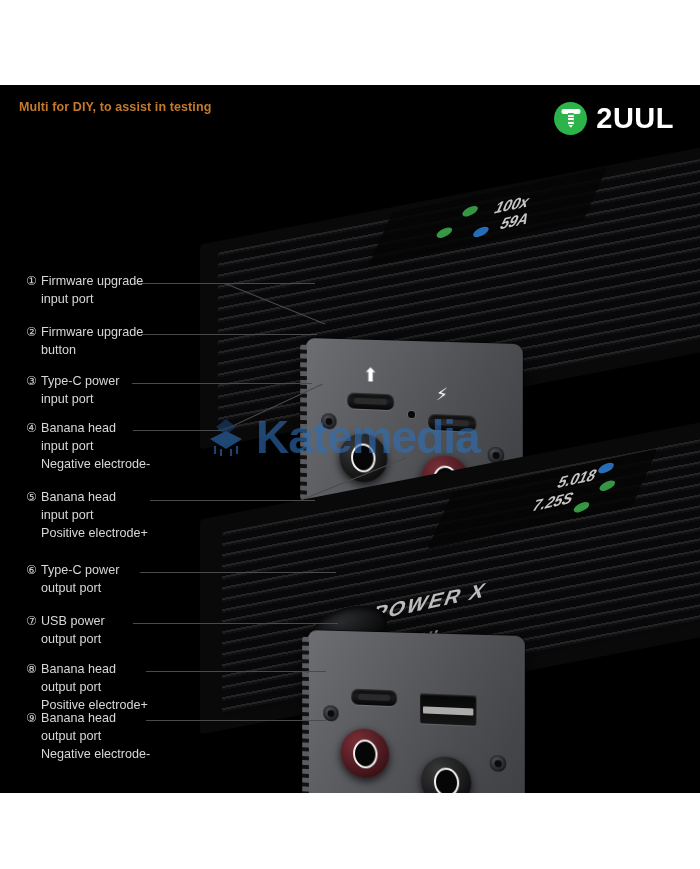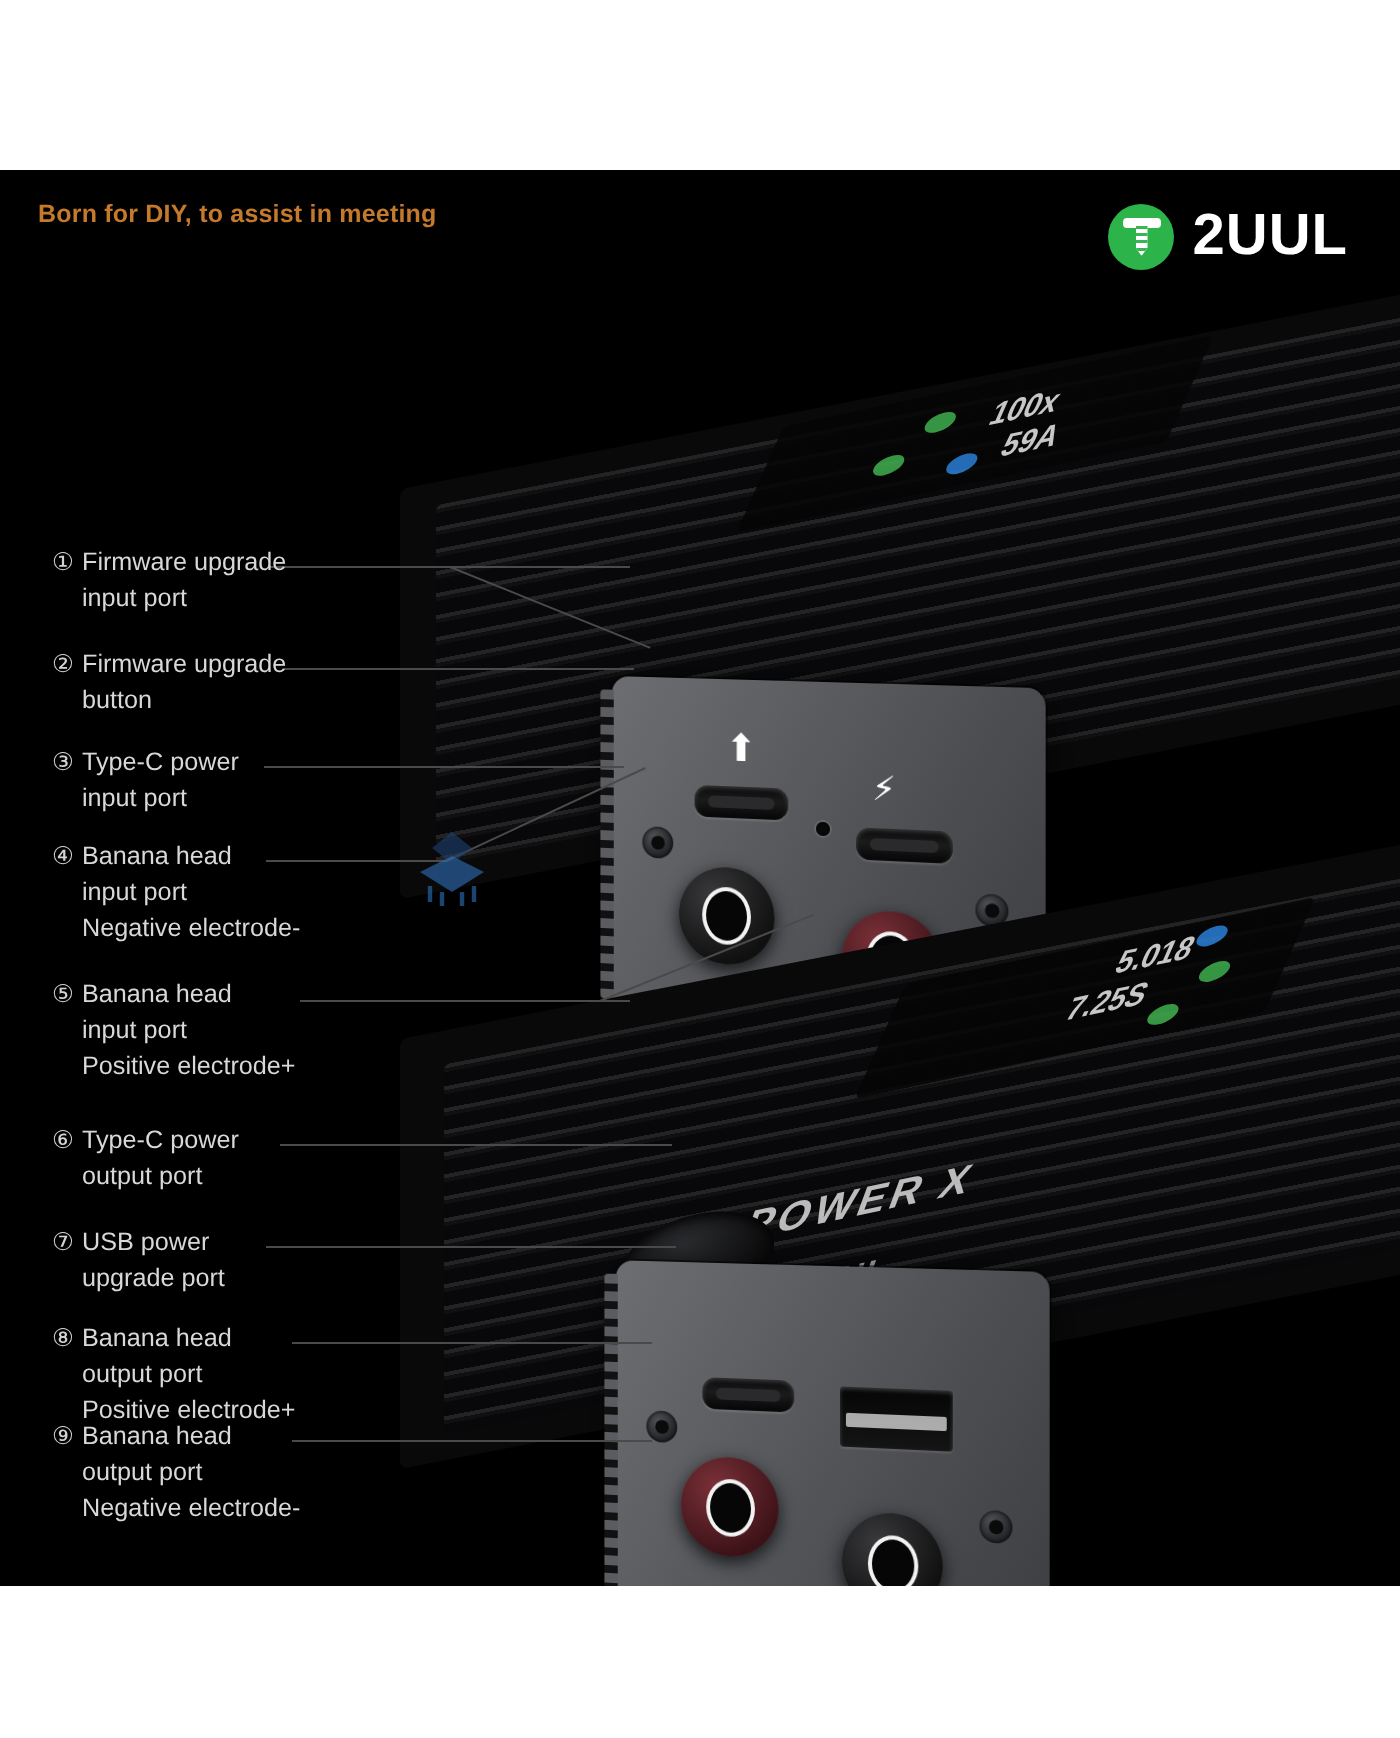--- a/index.html
+++ b/index.html
@@ -141,21 +141,21 @@
   #wm-text{
     font-size:46px;font-weight:bold;color:#2f6fb5;letter-spacing:-1px;
   }
   #wm-icon{width:48px;height:48px;position:relative;}
 </style>
 </head>
 <body>
 
 <div id="stage">
 
-  <div id="tagline">Born for DIY, to assist in meeting</div>
+  <div id="tagline">Multi for DIY, to assist in testing</div>
 
   <div id="brand">
     <div id="brand-mark">
       <div class="screw-head"></div>
         <div class="screw-shaft"></div>
     </div>
     <div id="brand-text">2UUL</div>
   </div>
 
   <div class="device">
@@ -269,20 +269,21 @@
         <polygon points="24,6 34,14 24,22 14,14" fill="#1d3f6e"></polygon>
         <polygon points="24,18 40,26 24,36 8,26" fill="#2f6fb5"></polygon>
         <g stroke="#2f6fb5" stroke-width="2.2" fill="none">
           <path d="M13 33 L13 41"></path>
             <path d="M19 36 L19 43"></path>
           <path d="M29 36 L29 43"></path>
             <path d="M35 33 L35 41"></path>
         </g>
       </svg>
     </div>
+    <div id="wm-text">Katemedia</div>
   </div>
 
   <div class="callout" style="top:188px;">
     <span class="num">①</span>
     <span class="txt">Firmware upgrade
 input port</span>
   </div>
   <div class="callout" style="top:239px;">
     <span class="num">②</span>
     <span class="txt">Firmware upgrade
@@ -306,21 +307,21 @@
 Positive electrode+</span>
   </div>
   <div class="callout" style="top:477px;">
     <span class="num">⑥</span>
     <span class="txt">Type-C power
 output port</span>
   </div>
   <div class="callout" style="top:528px;">
     <span class="num">⑦</span>
     <span class="txt">USB power
-upgrade port</span>
+output port</span>
   </div>
   <div class="callout" style="top:576px;">
     <span class="num">⑧</span>
     <span class="txt">Banana head
 output port
 Positive electrode+</span>
   </div>
   <div class="callout" style="top:625px;">
     <span class="num">⑨</span>
     <span class="txt">Banana head

